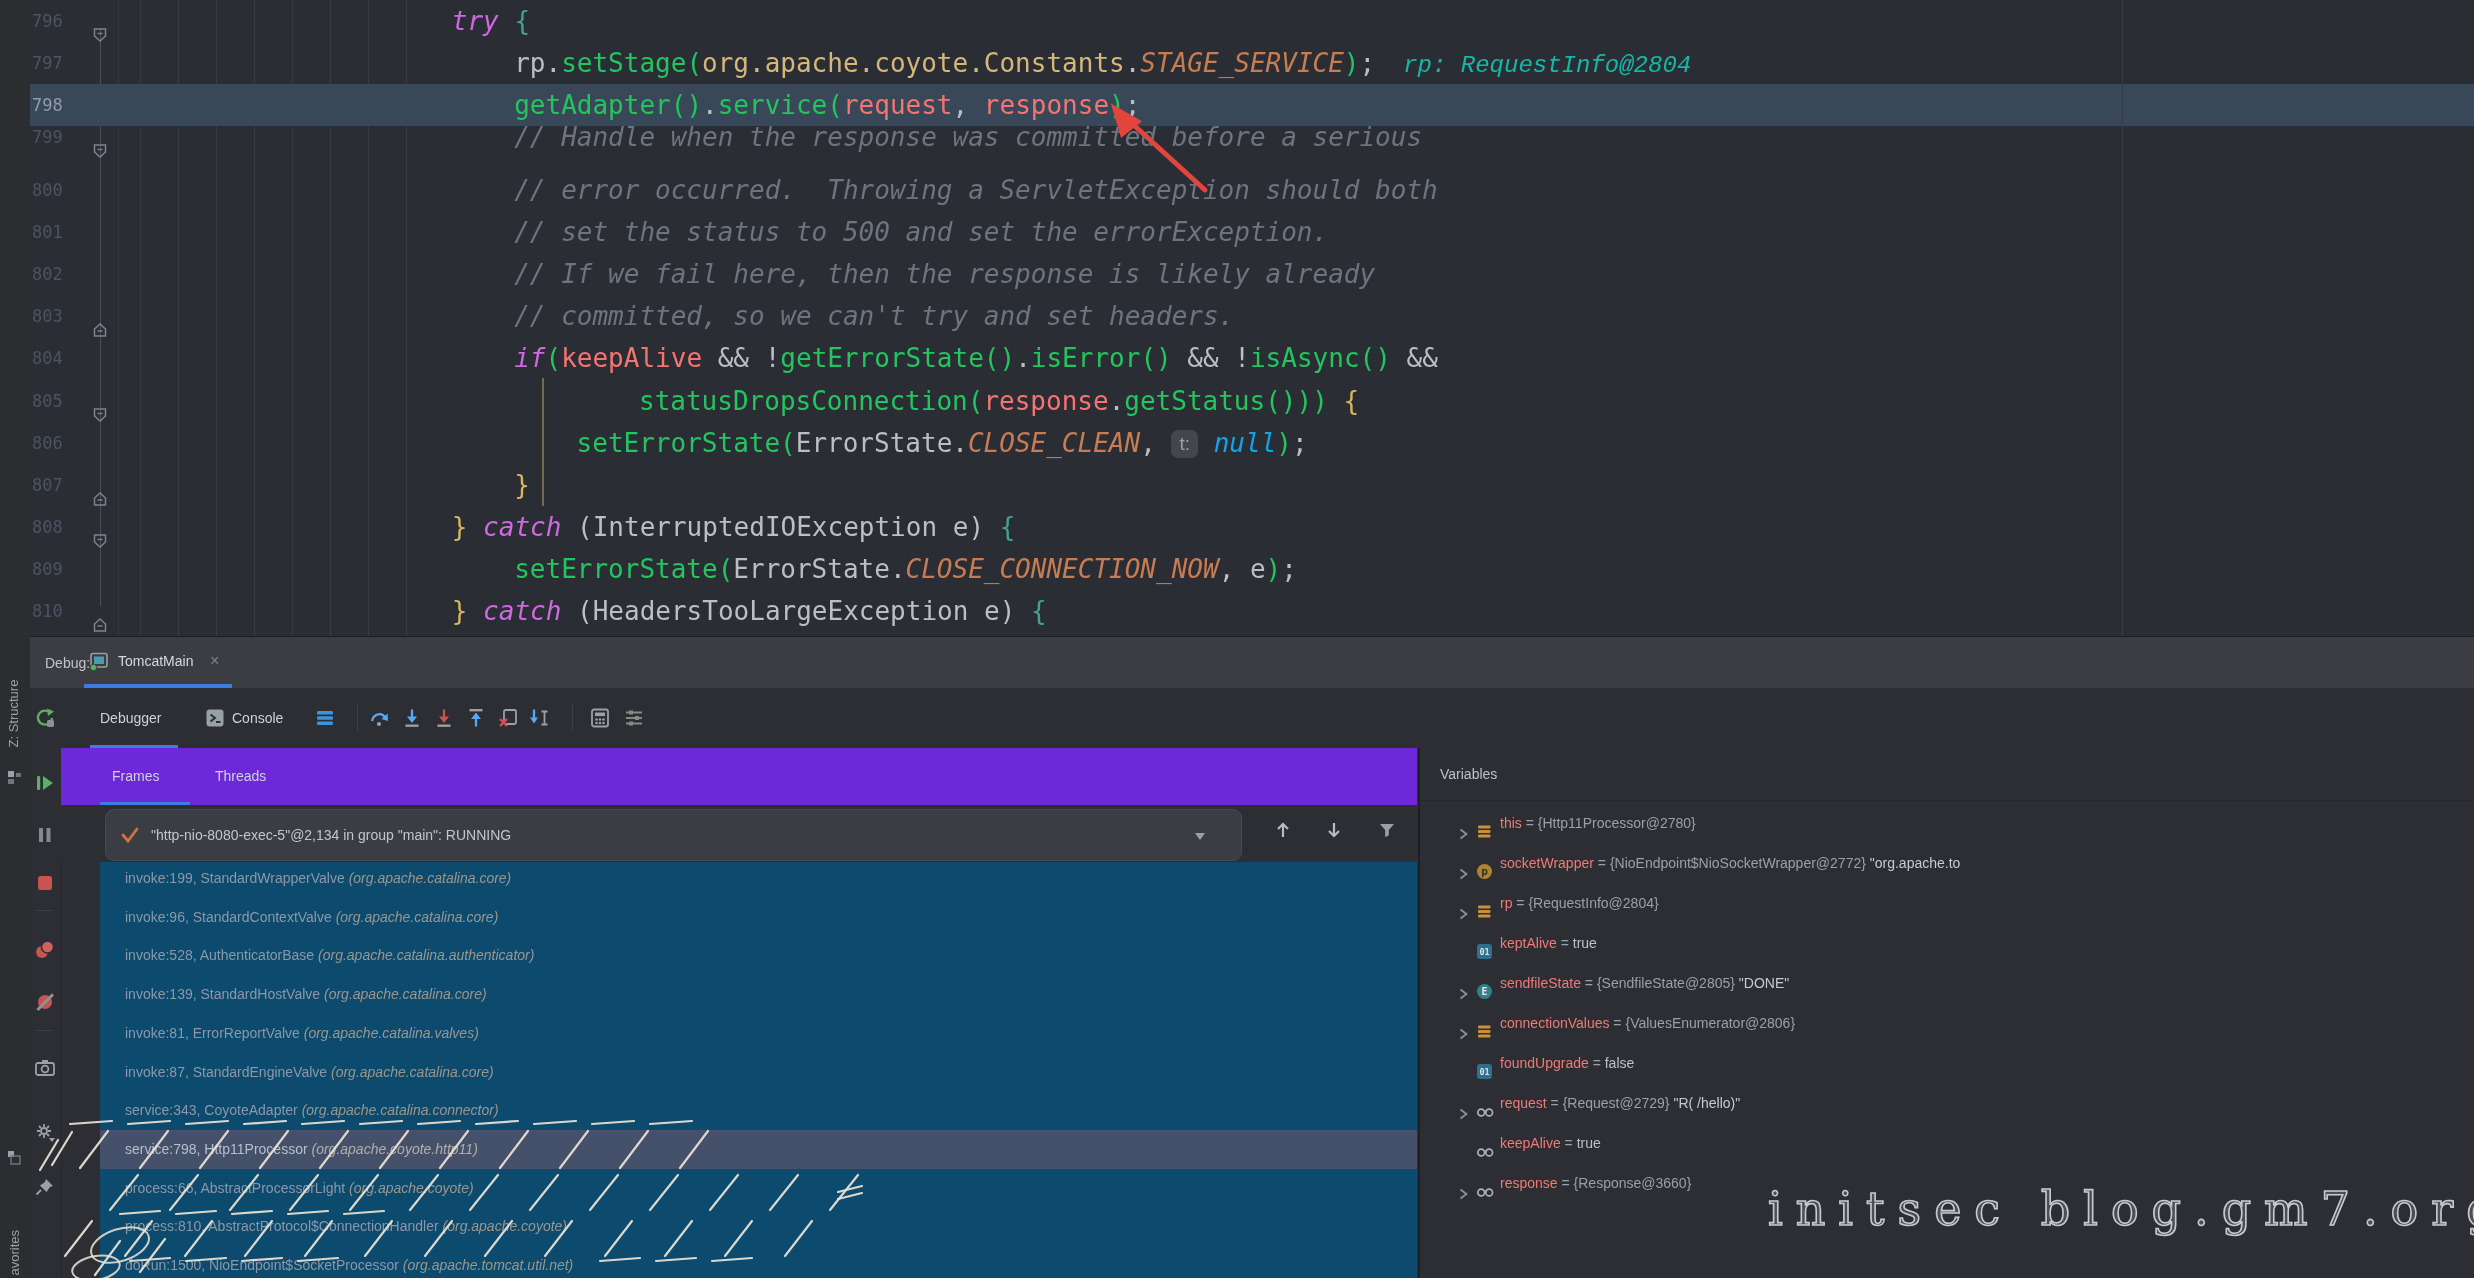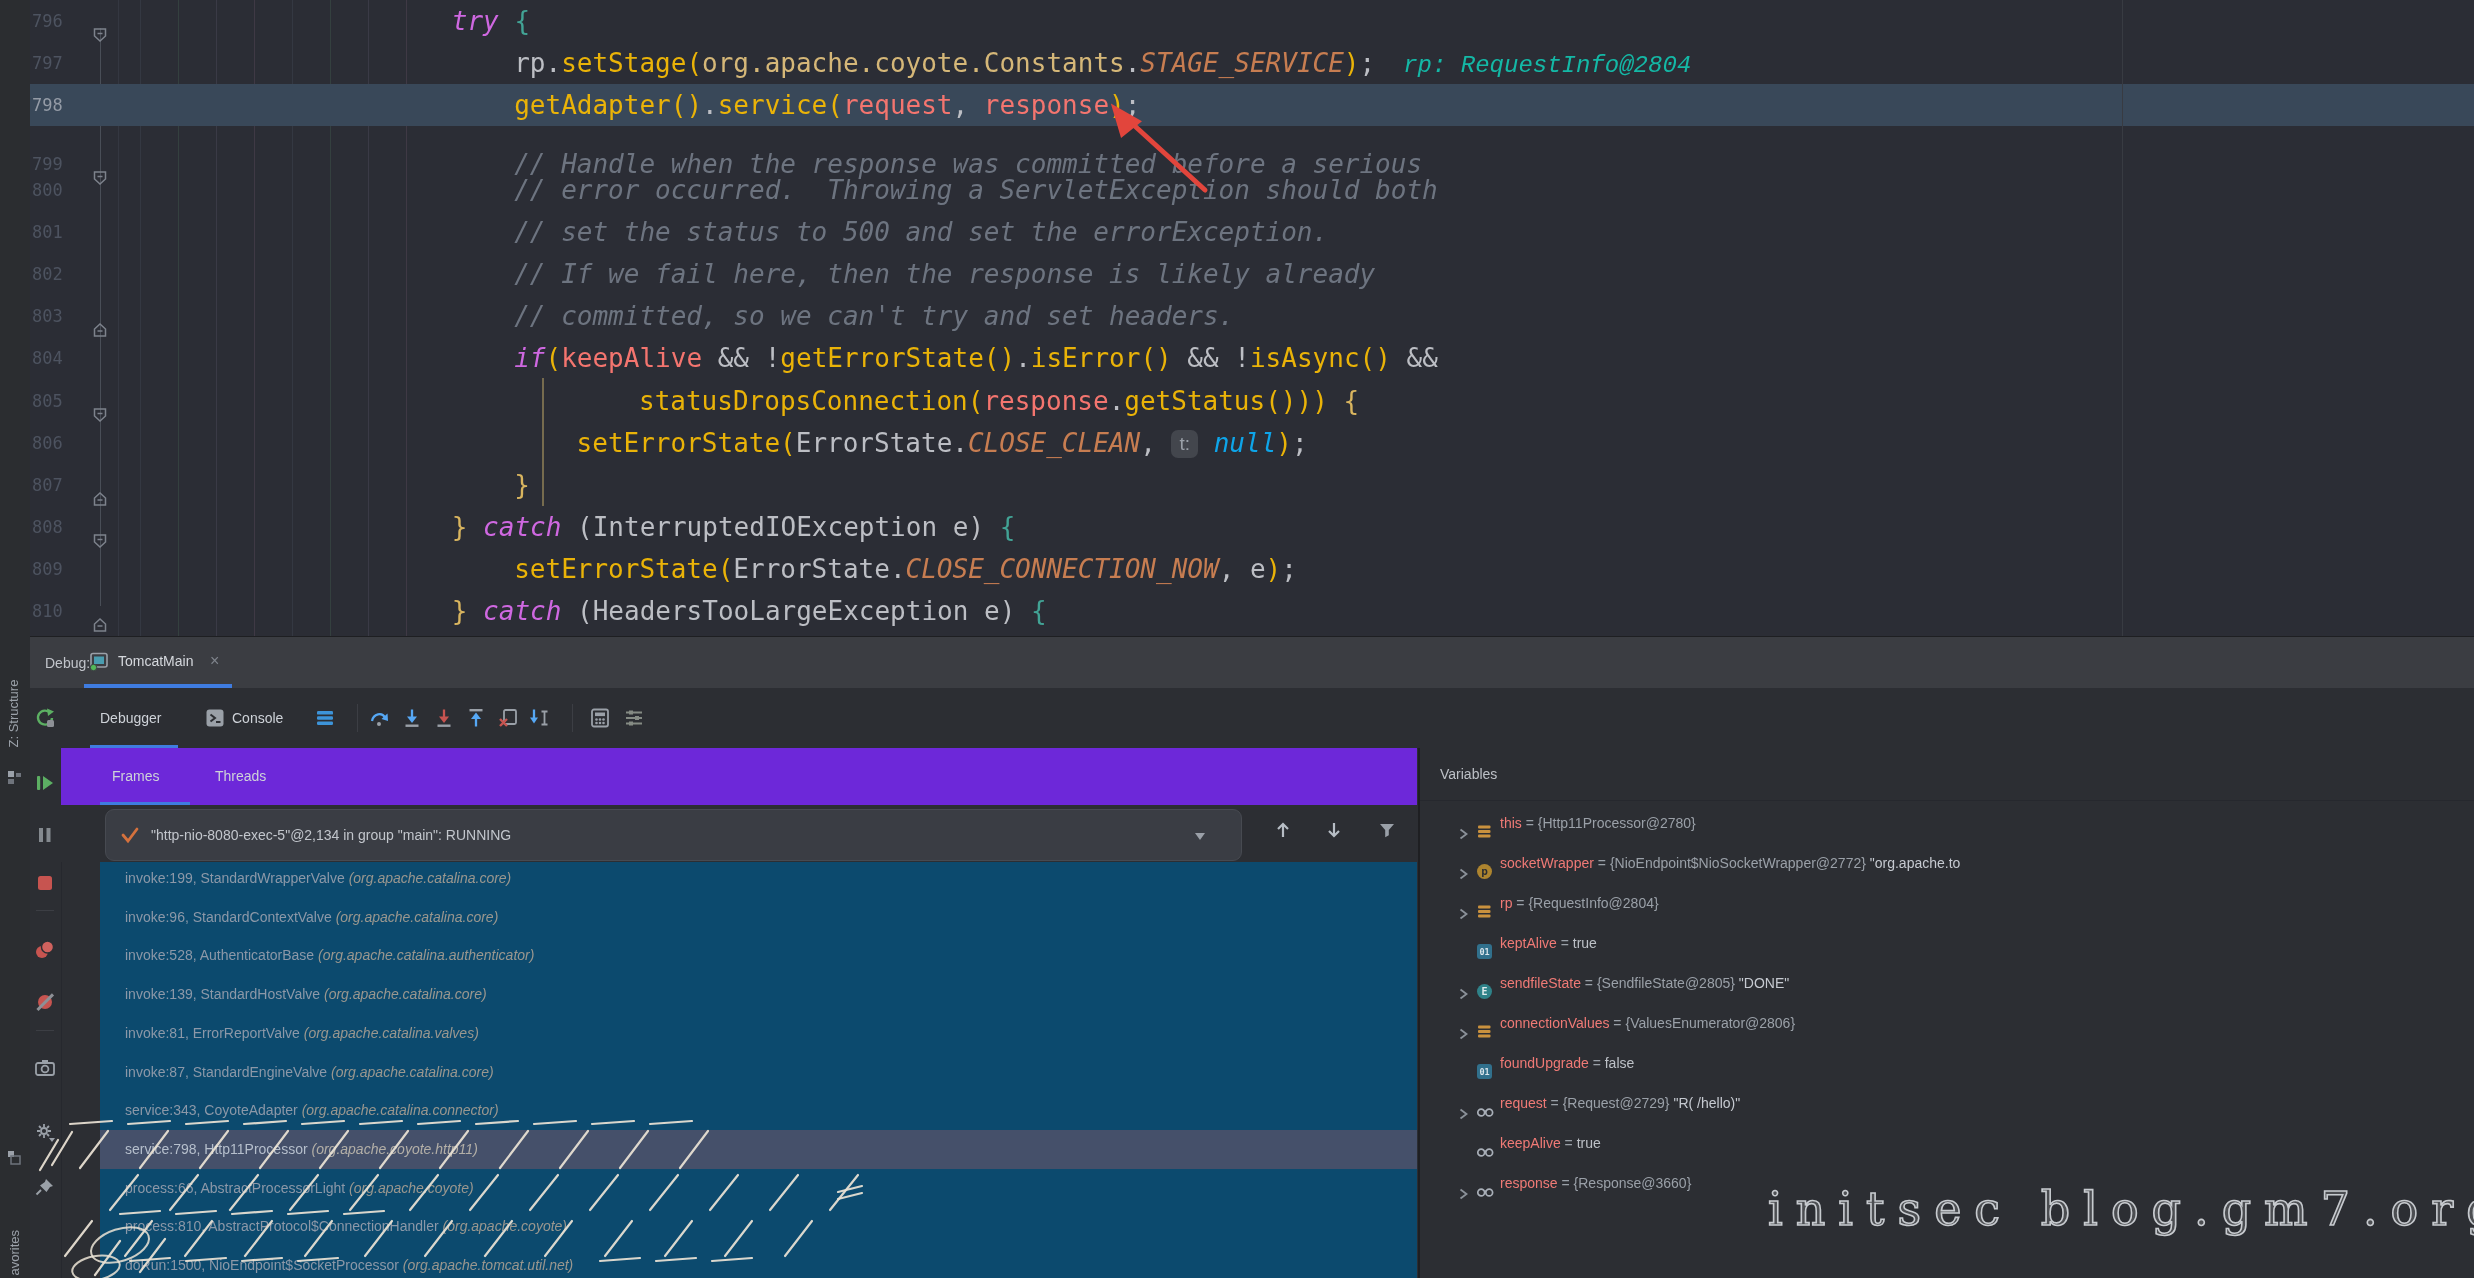--- a/index.html
+++ b/index.html
@@ -14,21 +14,21 @@
   .guide{position:absolute;top:0;width:1px;height:636px;}
   .cline{position:absolute;left:0;width:100%;height:42.17px;line-height:42.17px;white-space:pre;
          font-family:"DejaVu Sans Mono",monospace;font-size:26px;}
   .cline.current{background:#394859;}
   .lnum{position:absolute;left:2px;width:56px;text-align:left;color:#4d5360;font-size:17px;font-family:"DejaVu Sans Mono",monospace;}
   .cline.current .lnum{color:#949ba6;}
   .codetxt{position:absolute;top:0;}
   .fold{position:absolute;left:62px;width:16px;height:16px;top:13px;}
   .foldline{position:absolute;left:70px;top:28px;width:1px;height:578px;background:#494e57;}
   .gutsep{position:absolute;left:88px;top:0;width:1px;height:636px;background:#343741;}
-  .s-k{color:#cf68e1;font-style:italic}.s-f{color:#eab308}.s-v{color:#f4756f}.s-c{color:#d5b778}
+  .s-k{color:#cf68e1;font-style:italic}.s-f{color:#22c55e}.s-v{color:#f4756f}.s-c{color:#d5b778}
   .s-n{color:#c77d51;font-style:italic}.s-u{color:#0ea5e9;font-style:italic}
   .s-m{color:#6d7480;font-style:italic}.s-p{color:#bcbec4}.s-y{color:#d9b55f}.s-t{color:#42a395}
   .chip{display:inline-block;background:#43464d;border-radius:7px;color:#9aa0a8;font-size:19px;
         line-height:28px;height:28px;padding:0 8px;vertical-align:2px;font-family:"Liberation Sans",sans-serif;}
   .hint{color:#14b8a6;font-style:italic;font-size:24px;margin-left:28px;font-family:Liberation Mono, monospace;}
   .tanGuide{position:absolute;left:512px;top:378px;width:2px;height:128px;background:#8a7a55;opacity:.8}
   .wrapguide{position:absolute;left:2092px;top:0;width:1px;height:636px;background:#383b42;}
   
   .debugbar{position:absolute;left:30px;top:636px;width:2444px;height:52px;background:#3b3d42;border-top:1px solid #1e1f22;}
   .dlabel{position:absolute;left:15px;top:0;line-height:52px;color:#c2c5cb;font-size:14px;}
@@ -115,21 +115,21 @@
       </div>
     <div class="gutsep"></div>
     <div class="foldline"></div>
     <div id="lines">
         <div class="cline" style="top: 0px;"><span class="lnum">796</span><span class="fold"><svg width="16" height="16">
               <path d="M2.5 2h11v7l-5.5 5-5.5-5z" fill="none" stroke="#7d828c" stroke-width="1.5"></path>
               <path d="M5.5 6.5h5" stroke="#7d828c" stroke-width="1.5"></path>
             </svg></span><span class="codetxt" style="left: 421.8px;"><span class="s-k">try</span><span class="s-p"> </span><span class="s-t">{</span></span></div>
         <div class="cline" style="top: 42.17px;"><span class="lnum">797</span><span class="codetxt" style="left: 484.2px;"><span class="s-p">rp</span><span class="s-p">.</span><span class="s-f">setStage</span><span class="s-f">(</span><span class="s-c">org.apache.coyote.Constants</span><span class="s-p">.</span><span class="s-n">STAGE_SERVICE</span><span class="s-f">)</span><span class="s-p">;</span><span class="hint">rp: RequestInfo@2804</span></span></div>
         <div class="cline current" style="top: 84.34px;"><span class="lnum">798</span><span class="codetxt" style="left: 484.2px;"><span class="s-f">getAdapter</span><span class="s-f">()</span><span class="s-p">.</span><span class="s-f">service</span><span class="s-f">(</span><span class="s-v">request</span><span class="s-p">, </span><span class="s-v">response</span><span class="s-f">)</span><span class="s-p">;</span></span></div>
-        <div class="cline" style="top: 143px;"><span class="lnum">799</span><span class="fold"><svg width="16" height="16">
+        <div class="cline" style="top: 116px;"><span class="lnum">799</span><span class="fold"><svg width="16" height="16">
               <path d="M2.5 2h11v7l-5.5 5-5.5-5z" fill="none" stroke="#7d828c" stroke-width="1.5"></path>
               <path d="M5.5 6.5h5" stroke="#7d828c" stroke-width="1.5"></path>
             </svg></span><span class="codetxt" style="left: 484.2px;"><span class="s-m">// Handle when the response was committed before a serious</span></span></div>
         <div class="cline" style="top: 168.68px;"><span class="lnum">800</span><span class="codetxt" style="left: 484.2px;"><span class="s-m">// error occurred.  Throwing a ServletException should both</span></span></div>
         <div class="cline" style="top: 210.85px;"><span class="lnum">801</span><span class="codetxt" style="left: 484.2px;"><span class="s-m">// set the status to 500 and set the errorException.</span></span></div>
         <div class="cline" style="top: 253.02px;"><span class="lnum">802</span><span class="codetxt" style="left: 484.2px;"><span class="s-m">// If we fail here, then the response is likely already</span></span></div>
         <div class="cline" style="top: 295.19px;"><span class="lnum">803</span><span class="fold"><svg width="16" height="16">
               <path d="M2.5 14h11V7L8 2 2.5 7z" fill="none" stroke="#7d828c" stroke-width="1.5"></path>
               <path d="M5.5 9h5" stroke="#7d828c" stroke-width="1.5"></path>
             </svg></span><span class="codetxt" style="left: 484.2px;"><span class="s-m">// committed, so we can't try and set headers.</span></span></div>

